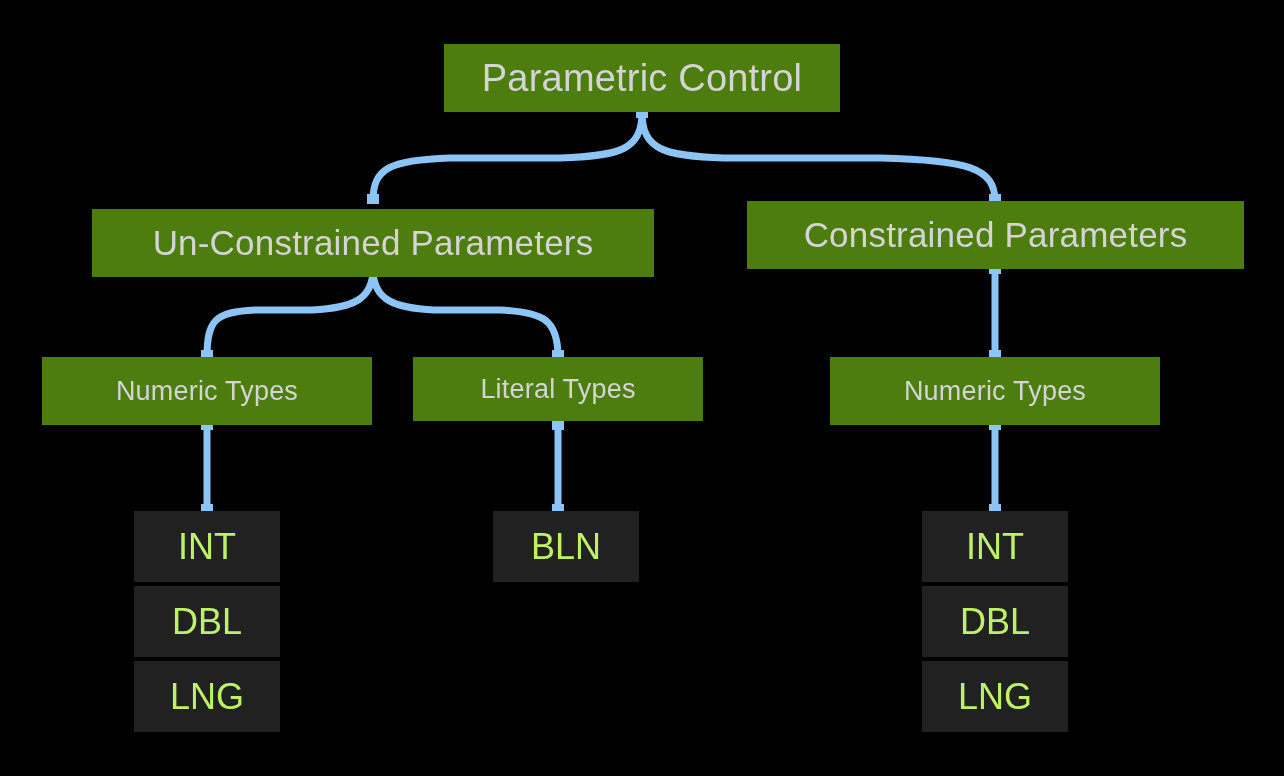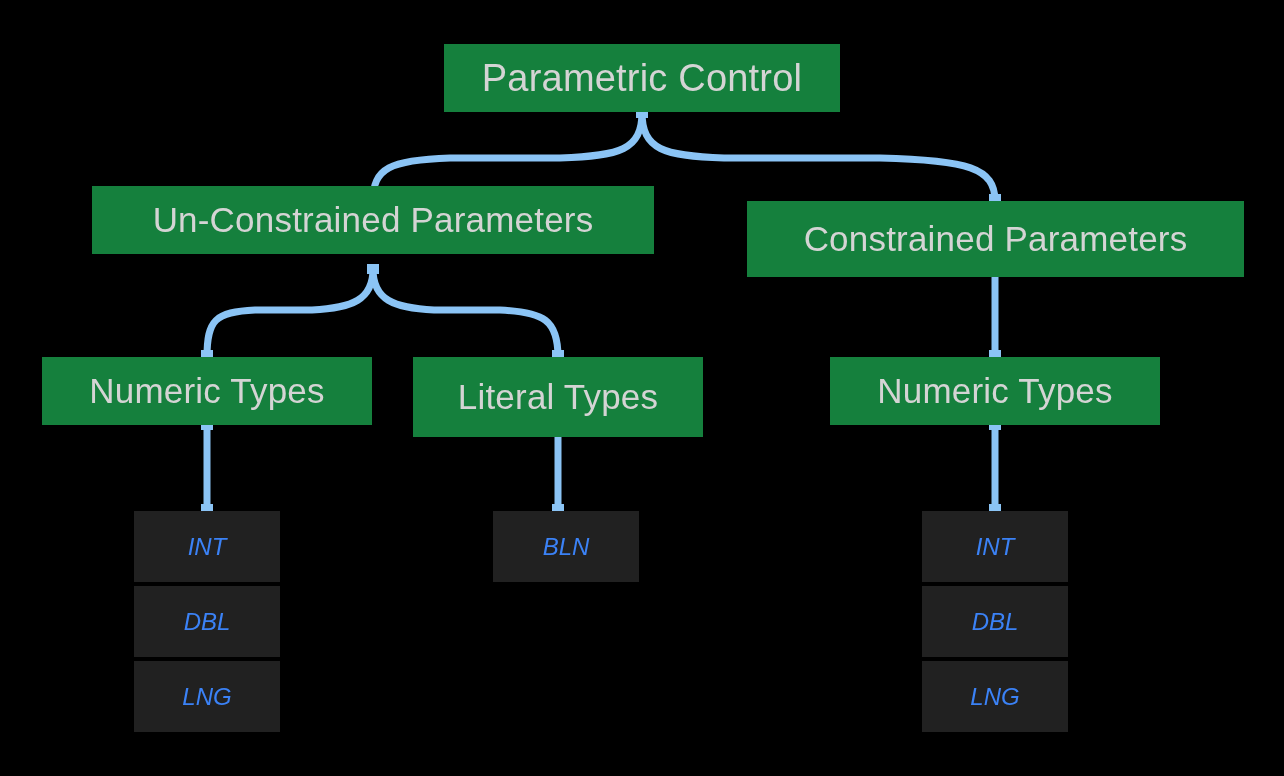--- a/index.html
+++ b/index.html
@@ -20,64 +20,63 @@
   #edges {
     position: absolute;
     left: 0;
     top: 0;
     width: 1284px;
     height: 776px;
     pointer-events: none;
   }
   .node {
     position: absolute;
-    background: #15803d;
+    background: #4d7c0f;
     color: #d4d4d4;
     display: flex;
     align-items: center;
     justify-content: center;
     box-sizing: border-box;
     letter-spacing: 0.2px;
     white-space: nowrap;
     z-index: 2;
   }
   .node.level0 { font-size: 38px; }
   .node.level1 { font-size: 35px; }
-  .node.level2 { font-size: 35px; }
+  .node.level2 { font-size: 27px; }
 
   
   #n-root        { left: 444px;  top: 44px;  width: 396px; height: 68px; }
 
   
-  #n-unconstrained { left: 92px;  top: 186px; width: 562px; height: 68px; }
-  #n-constrained   { left: 747px; top: 201px; width: 497px; height: 76px; }
+  #n-unconstrained { left: 92px;  top: 209px; width: 562px; height: 68px; }
+  #n-constrained   { left: 747px; top: 201px; width: 497px; height: 68px; }
 
   
   #n-numeric-left  { left: 42px;  top: 357px; width: 330px; height: 68px; }
-  #n-literal       { left: 413px; top: 357px; width: 290px; height: 80px; }
+  #n-literal       { left: 413px; top: 357px; width: 290px; height: 64px; }
   #n-numeric-right { left: 830px; top: 357px; width: 330px; height: 68px; }
 
   
   .leafcol { position: absolute; width: 146px; z-index: 2; }
   #col-numeric-left  { left: 134px; top: 511px; }
   #col-literal       { left: 486px; top: 511px; margin-left: 7px; }
   #col-numeric-right { left: 922px; top: 511px; }
 
   .leaf {
     position: relative;
     height: 71px;
     margin-bottom: 4px;
     background: #212121;
-    color: #3b82f6;
+    color: #bef264;
     display: flex;
     align-items: center;
     justify-content: center;
-    font-size: 24px;
+    font-size: 36px;
     box-sizing: border-box;
-    font-style: italic;
   }
   .leaf:last-child { margin-bottom: 0; }
 </style>
 </head>
 <body>
 
 <div id="canvas">
 
   <svg id="edges" viewBox="0 0 1284 776" xmlns="http://www.w3.org/2000/svg">
     <g fill="none" stroke="#8bc4f5" stroke-width="7" stroke-linecap="butt">

